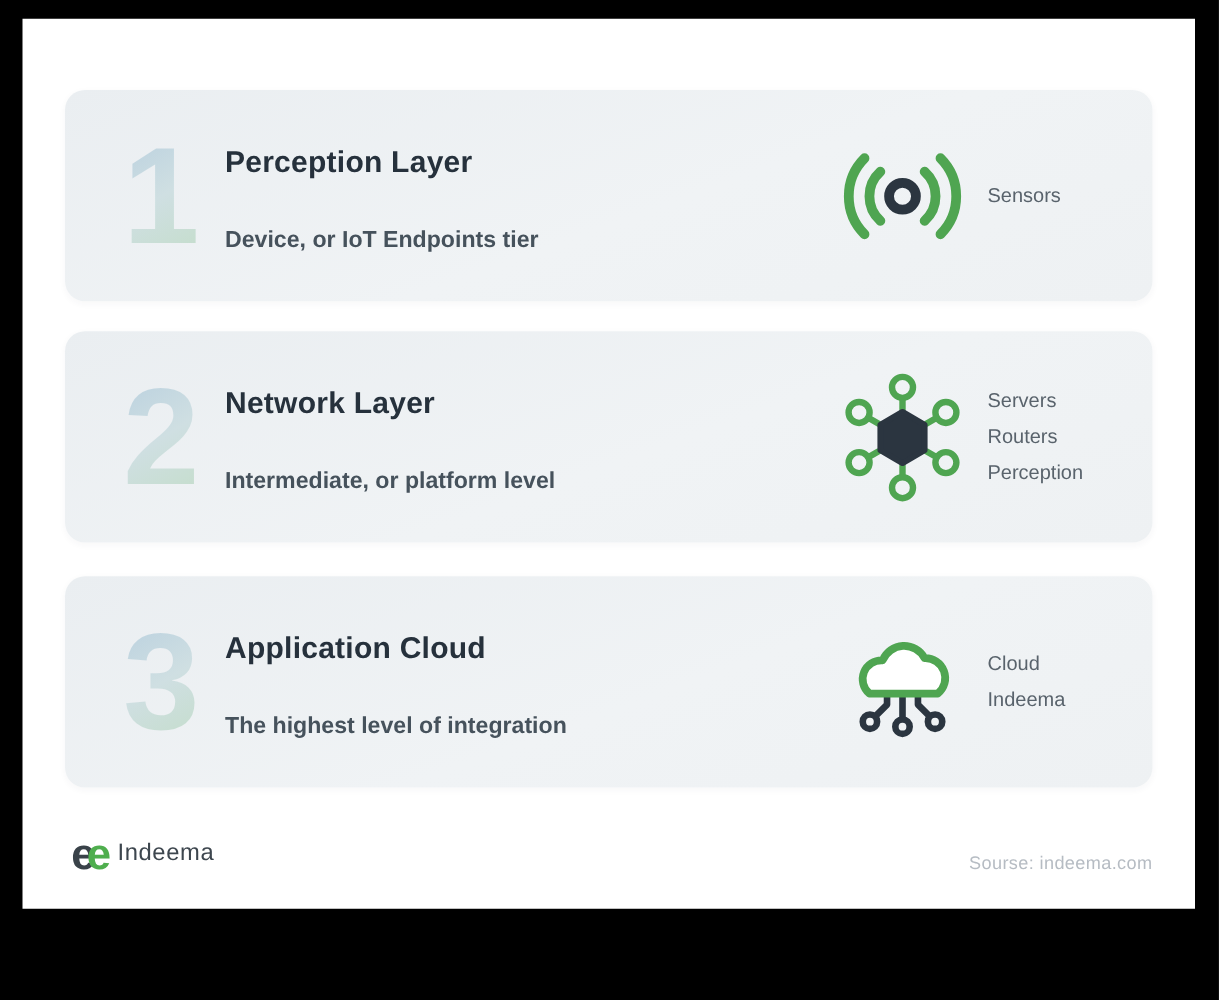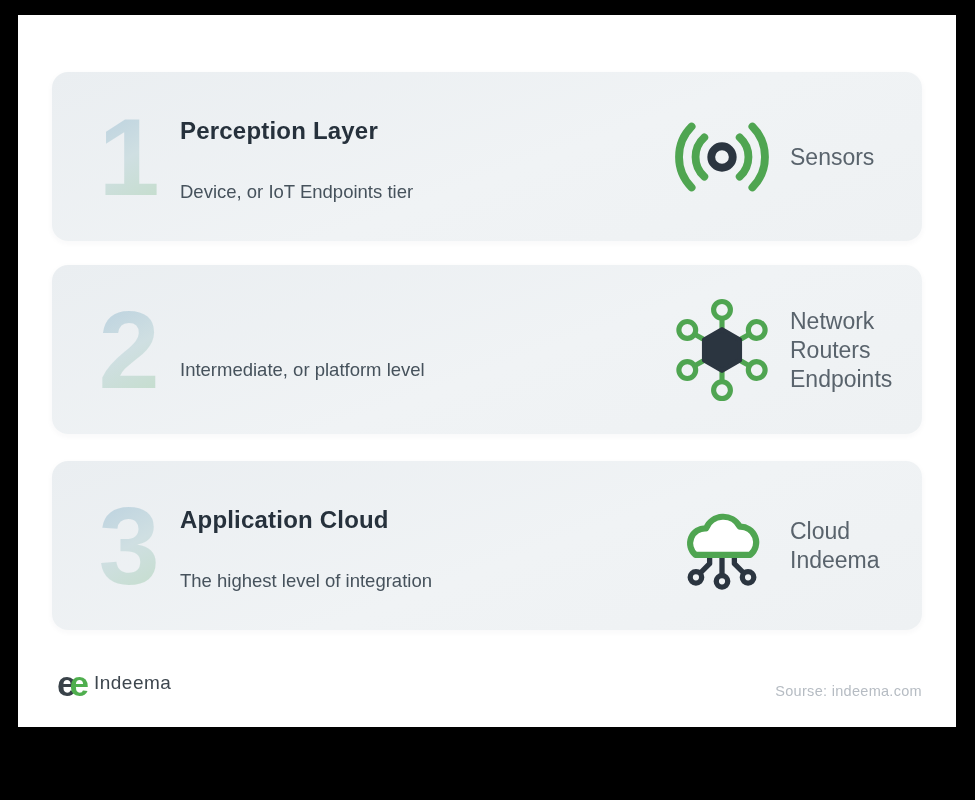--- a/index.html
+++ b/index.html
@@ -33,31 +33,31 @@
     color:transparent;
   }
   .txt{
     position:absolute;left:128px;top:50%;transform:translateY(-47%);
   }
   .title{
     font-size:24px;font-weight:bold;color:#26313c;
     letter-spacing:0.2px;margin-bottom:8px;white-space:nowrap;
   }
   .subtitle{
-    font-size:18.5px;font-weight:400;color:#46525c;white-space:nowrap;margin-top:36px;
+    font-size:18.5px;font-weight:700;color:#46525c;white-space:nowrap;margin-top:36px;
   }
   .iconwrap{
     position:absolute;left:670px;top:50%;transform:translate(-50%,-50%);
     display:flex;align-items:center;justify-content:center;
   }
   .labels{
     position:absolute;left:738px;top:50%;transform:translateY(-50%);
   }
   .label{
-    font-size:23px;color:#59636c;line-height:29px;white-space:nowrap;
+    font-size:16px;color:#59636c;line-height:29px;white-space:nowrap;
   }
   .footer-logo{
     position:absolute;left:39px;top:648px;height:40px;
     display:flex;align-items:center;
   }
   .logo-mark{font-size:35px;font-weight:bold;line-height:1;display:flex;}
   .logo-e-dark{color:#394249;}
   .logo-e-green{color:#4fae4e;margin-left:-7px;}
   .logo-word{
     font-size:19px;font-weight:500;color:#3d464e;margin-left:5px;letter-spacing:0.5px;
@@ -90,43 +90,44 @@
         </svg>
       </div>
       <div class="labels">
         <div class="label">Sensors</div>
       </div>
     </div>
 
     <div class="card card2">
       <div class="num">2</div>
       <div class="txt">
+        <div class="title">Network Layer</div>
         <div class="subtitle">Intermediate, or platform level</div>
       </div>
       <div class="iconwrap">
         <svg width="112" height="112" viewBox="0 0 120 120">
           <line x1="60" y1="36" x2="60" y2="27" stroke="#4fa551" stroke-width="5.5" stroke-linecap="round"></line>
           <line x1="60" y1="84" x2="60" y2="93" stroke="#4fa551" stroke-width="5.5" stroke-linecap="round"></line>
           <line x1="80.8" y1="48" x2="88.6" y2="43.5" stroke="#4fa551" stroke-width="5.5" stroke-linecap="round"></line>
           <line x1="39.2" y1="48" x2="31.4" y2="43.5" stroke="#4fa551" stroke-width="5.5" stroke-linecap="round"></line>
           <line x1="39.2" y1="72" x2="31.4" y2="76.5" stroke="#4fa551" stroke-width="5.5" stroke-linecap="round"></line>
           <line x1="80.8" y1="72" x2="88.6" y2="76.5" stroke="#4fa551" stroke-width="5.5" stroke-linecap="round"></line>
           <circle cx="60" cy="17" r="9" fill="none" stroke="#4fa551" stroke-width="5.5"></circle>
           <circle cx="60" cy="103" r="9" fill="none" stroke="#4fa551" stroke-width="5.5"></circle>
           <circle cx="97.2" cy="38.5" r="9" fill="none" stroke="#4fa551" stroke-width="5.5"></circle>
           <circle cx="22.8" cy="38.5" r="9" fill="none" stroke="#4fa551" stroke-width="5.5"></circle>
           <circle cx="97.2" cy="81.5" r="9" fill="none" stroke="#4fa551" stroke-width="5.5"></circle>
           <circle cx="22.8" cy="81.5" r="9" fill="none" stroke="#4fa551" stroke-width="5.5"></circle>
           <polygon points="60,38 79,49 79,71 60,82 41,71 41,49" fill="#2b3540" stroke="#2b3540" stroke-width="5" stroke-linejoin="round"></polygon>
         </svg>
       </div>
       <div class="labels">
-        <div class="label">Network</div>
+        <div class="label">Servers</div>
         <div class="label">Routers</div>
-        <div class="label">Endpoints</div>
+        <div class="label">Perception</div>
       </div>
     </div>
 
     <div class="card card3">
       <div class="num">3</div>
       <div class="txt">
         <div class="title">Application Cloud</div>
         <div class="subtitle">The highest level of integration</div>
       </div>
       <div class="iconwrap">

